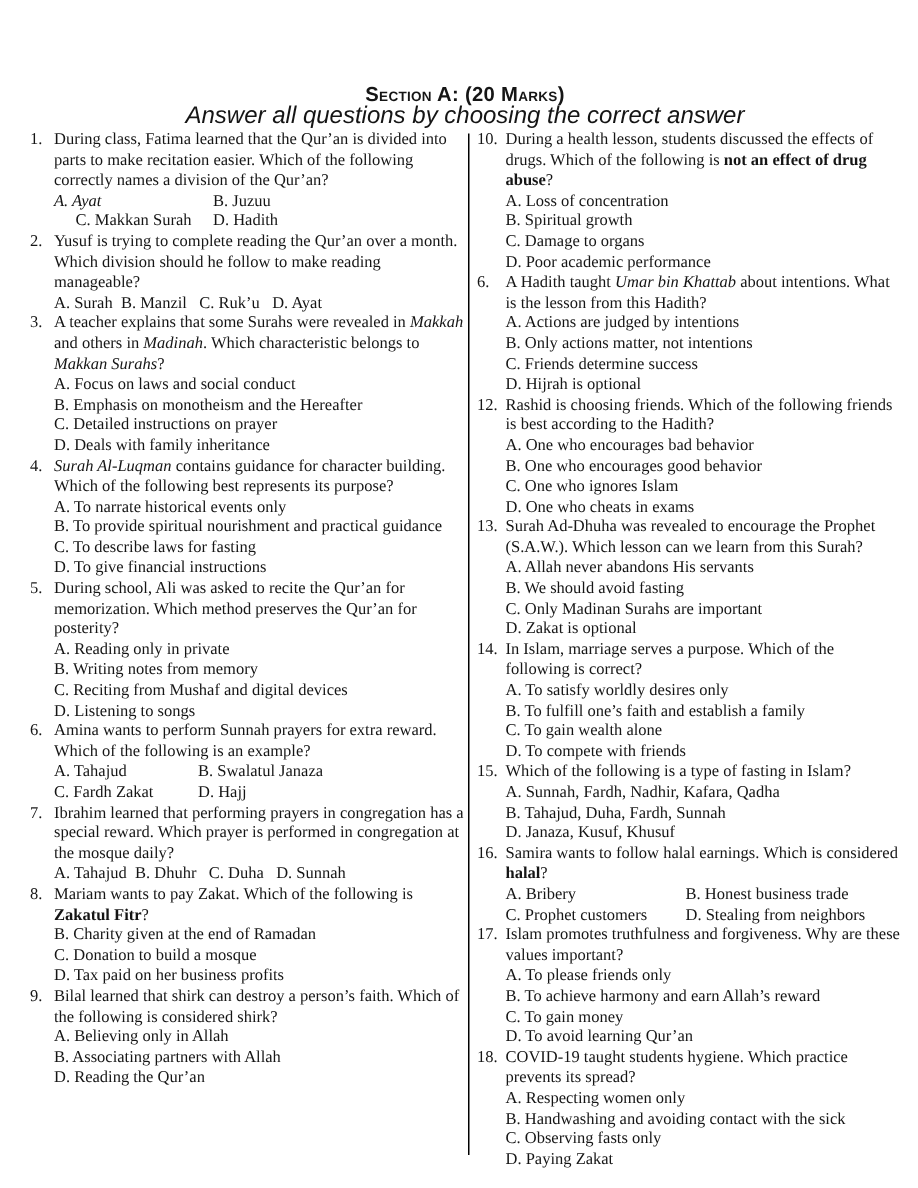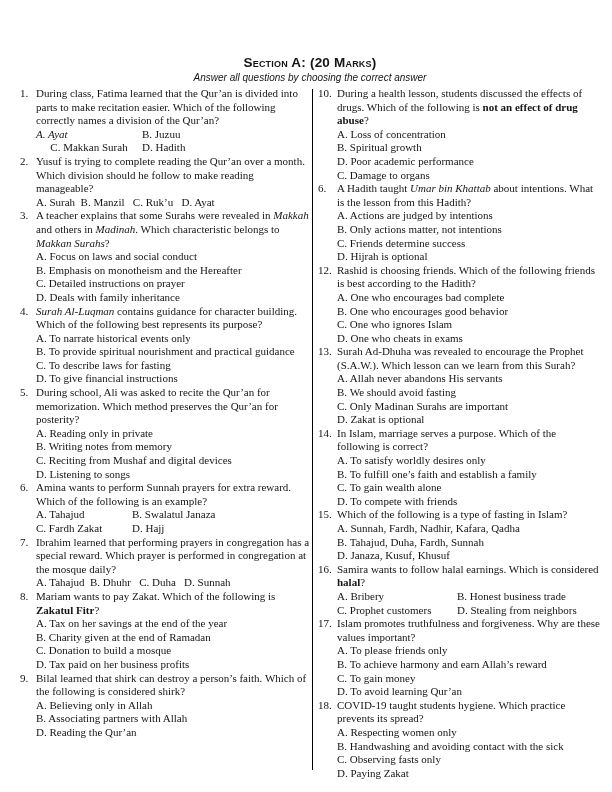--- a/index.html
+++ b/index.html
@@ -11,21 +11,21 @@
     margin-top:48px;
   }
   .header { text-align:center; margin-bottom:2px; }
   .title {
     font-family:"Liberation Sans", sans-serif; font-weight:700;
     font-variant-caps:small-caps; font-size:13.5px; line-height:17px;
     letter-spacing:.2px; margin:0;
   }
   .subtitle {
     font-family:"Liberation Sans", sans-serif; font-style:italic;
-    font-size:10px; line-height:14px;
+    font-size:16px; line-height:14px;
   }
   .columns { display:flex; align-items:stretch; }
   .col-left  { width:292px; }
   .divider   { width:1px; background:#000; margin:2px 5px 10px 0; }
   .col-right { flex:1; }
   .question  { display:flex; }
   .qnum      { flex:0 0 16px; }
   .col-right .qnum { flex:0 0 19px; }
   .qbody     { flex:1; min-width:0; }
   .it { font-style:italic; }
@@ -113,21 +113,20 @@
           <span class="qnum">7.</span>
           <div class="qbody">
             <div class="stem"><span>Ibrahim learned that performing prayers in congregation has a special reward. Which prayer is performed in congregation at the mosque daily?</span></div>
             <div class="opt opt-inline">A. Tahajud  B. Dhuhr   C. Duha   D. Sunnah</div>
           </div>
         </div>
         <div class="question">
           <span class="qnum">8.</span>
           <div class="qbody">
             <div class="stem"><span>Mariam wants to pay Zakat. Which of the following is </span><span class="bd">Zakatul Fitr</span><span>?</span></div>
-            <div class="opt">A. Tax on her savings at the end of the year</div>
             <div class="opt">B. Charity given at the end of Ramadan</div>
             <div class="opt">C. Donation to build a mosque</div>
             <div class="opt">D. Tax paid on her business profits</div>
           </div>
         </div>
         <div class="question">
           <span class="qnum">9.</span>
           <div class="qbody">
             <div class="stem"><span>Bilal learned that shirk can destroy a person’s faith. Which of the following is considered shirk?</span></div>
             <div class="opt">A. Believing only in Allah</div>
@@ -137,39 +136,39 @@
         </div>
       </div>
     <div class="divider"></div>
     <div class="col-right" id="col-right">
         <div class="question">
           <span class="qnum">10.</span>
           <div class="qbody">
             <div class="stem"><span>During a health lesson, students discussed the effects of drugs. Which of the following is </span><span class="bd">not an effect of drug abuse</span><span>?</span></div>
             <div class="opt">A. Loss of concentration</div>
             <div class="opt">B. Spiritual growth</div>
+            <div class="opt">C. Damage to organs</div>
             <div class="opt">D. Poor academic performance</div>
-            <div class="opt">C. Damage to organs</div>
           </div>
         </div>
         <div class="question">
           <span class="qnum">6.</span>
           <div class="qbody">
             <div class="stem"><span>A Hadith taught </span><span class="it">Umar bin Khattab</span><span> about intentions. What is the lesson from this Hadith?</span></div>
             <div class="opt">A. Actions are judged by intentions</div>
             <div class="opt">B. Only actions matter, not intentions</div>
             <div class="opt">C. Friends determine success</div>
             <div class="opt">D. Hijrah is optional</div>
           </div>
         </div>
         <div class="question">
           <span class="qnum">12.</span>
           <div class="qbody">
             <div class="stem"><span>Rashid is choosing friends. Which of the following friends is best according to the Hadith?</span></div>
-            <div class="opt">A. One who encourages bad complete</div>
+            <div class="opt">A. One who encourages bad behavior</div>
             <div class="opt">B. One who encourages good behavior</div>
             <div class="opt">C. One who ignores Islam</div>
             <div class="opt">D. One who cheats in exams</div>
           </div>
         </div>
         <div class="question">
           <span class="qnum">13.</span>
           <div class="qbody">
             <div class="stem"><span>Surah Ad-Dhuha was revealed to encourage the Prophet (S.A.W.). Which lesson can we learn from this Surah?</span></div>
             <div class="opt">A. Allah never abandons His servants</div>

